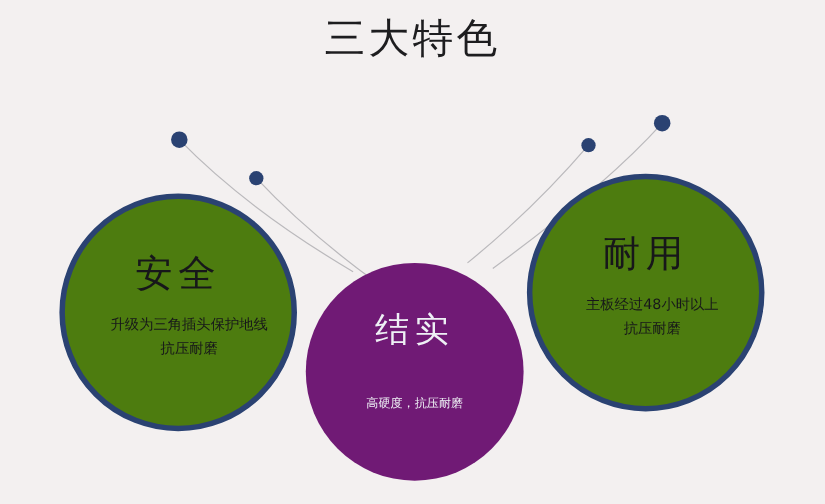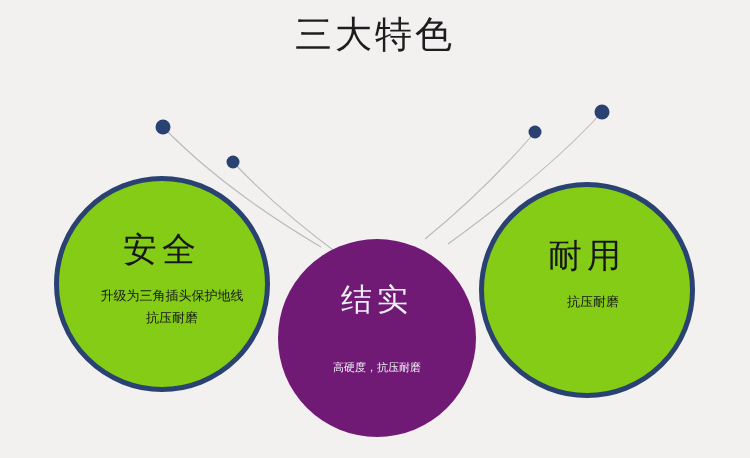--- a/index.html
+++ b/index.html
@@ -60,24 +60,24 @@
   
   .circle {
     position: absolute;
     border-radius: 50%;
     box-sizing: border-box;
   }
   .circle-outline {
     width: 216px;
     height: 216px;
     border: 5px solid #2a4272;
-    background: #84cc16;
+    background: #4d7c0f;
   }
   #circle-left  { left: 54px;  top: 176px; }
-  #circle-right { left: 479px; top: 182px; }
+  #circle-right { left: 479px; top: 158px; }
 
   #circle-center {
     left: 278px;
     top: 239px;
     width: 198px;
     height: 198px;
     background: #701a75;
     z-index: 4;
   }
 
@@ -158,20 +158,21 @@
     <div id="left-title" class="c-content c-title">安全</div>
     <div id="left-desc" class="c-content c-desc left-pad">
       <div>升级为三角插头保护地线</div>
       <div>抗压耐磨</div>
     </div>
   </div>
 
   <div id="circle-right" class="circle circle-outline side">
     <div id="right-title" class="c-content c-title">耐用</div>
     <div id="right-desc" class="c-content c-desc right-pad">
+      <div>主板经过48小时以上</div>
       <div>抗压耐磨</div>
     </div>
   </div>
 
   <div id="circle-center" class="circle">
     <div id="center-title" class="c-content">结实</div>
     <div id="center-desc" class="c-content">高硬度，抗压耐磨</div>
   </div>
 
 </div>

